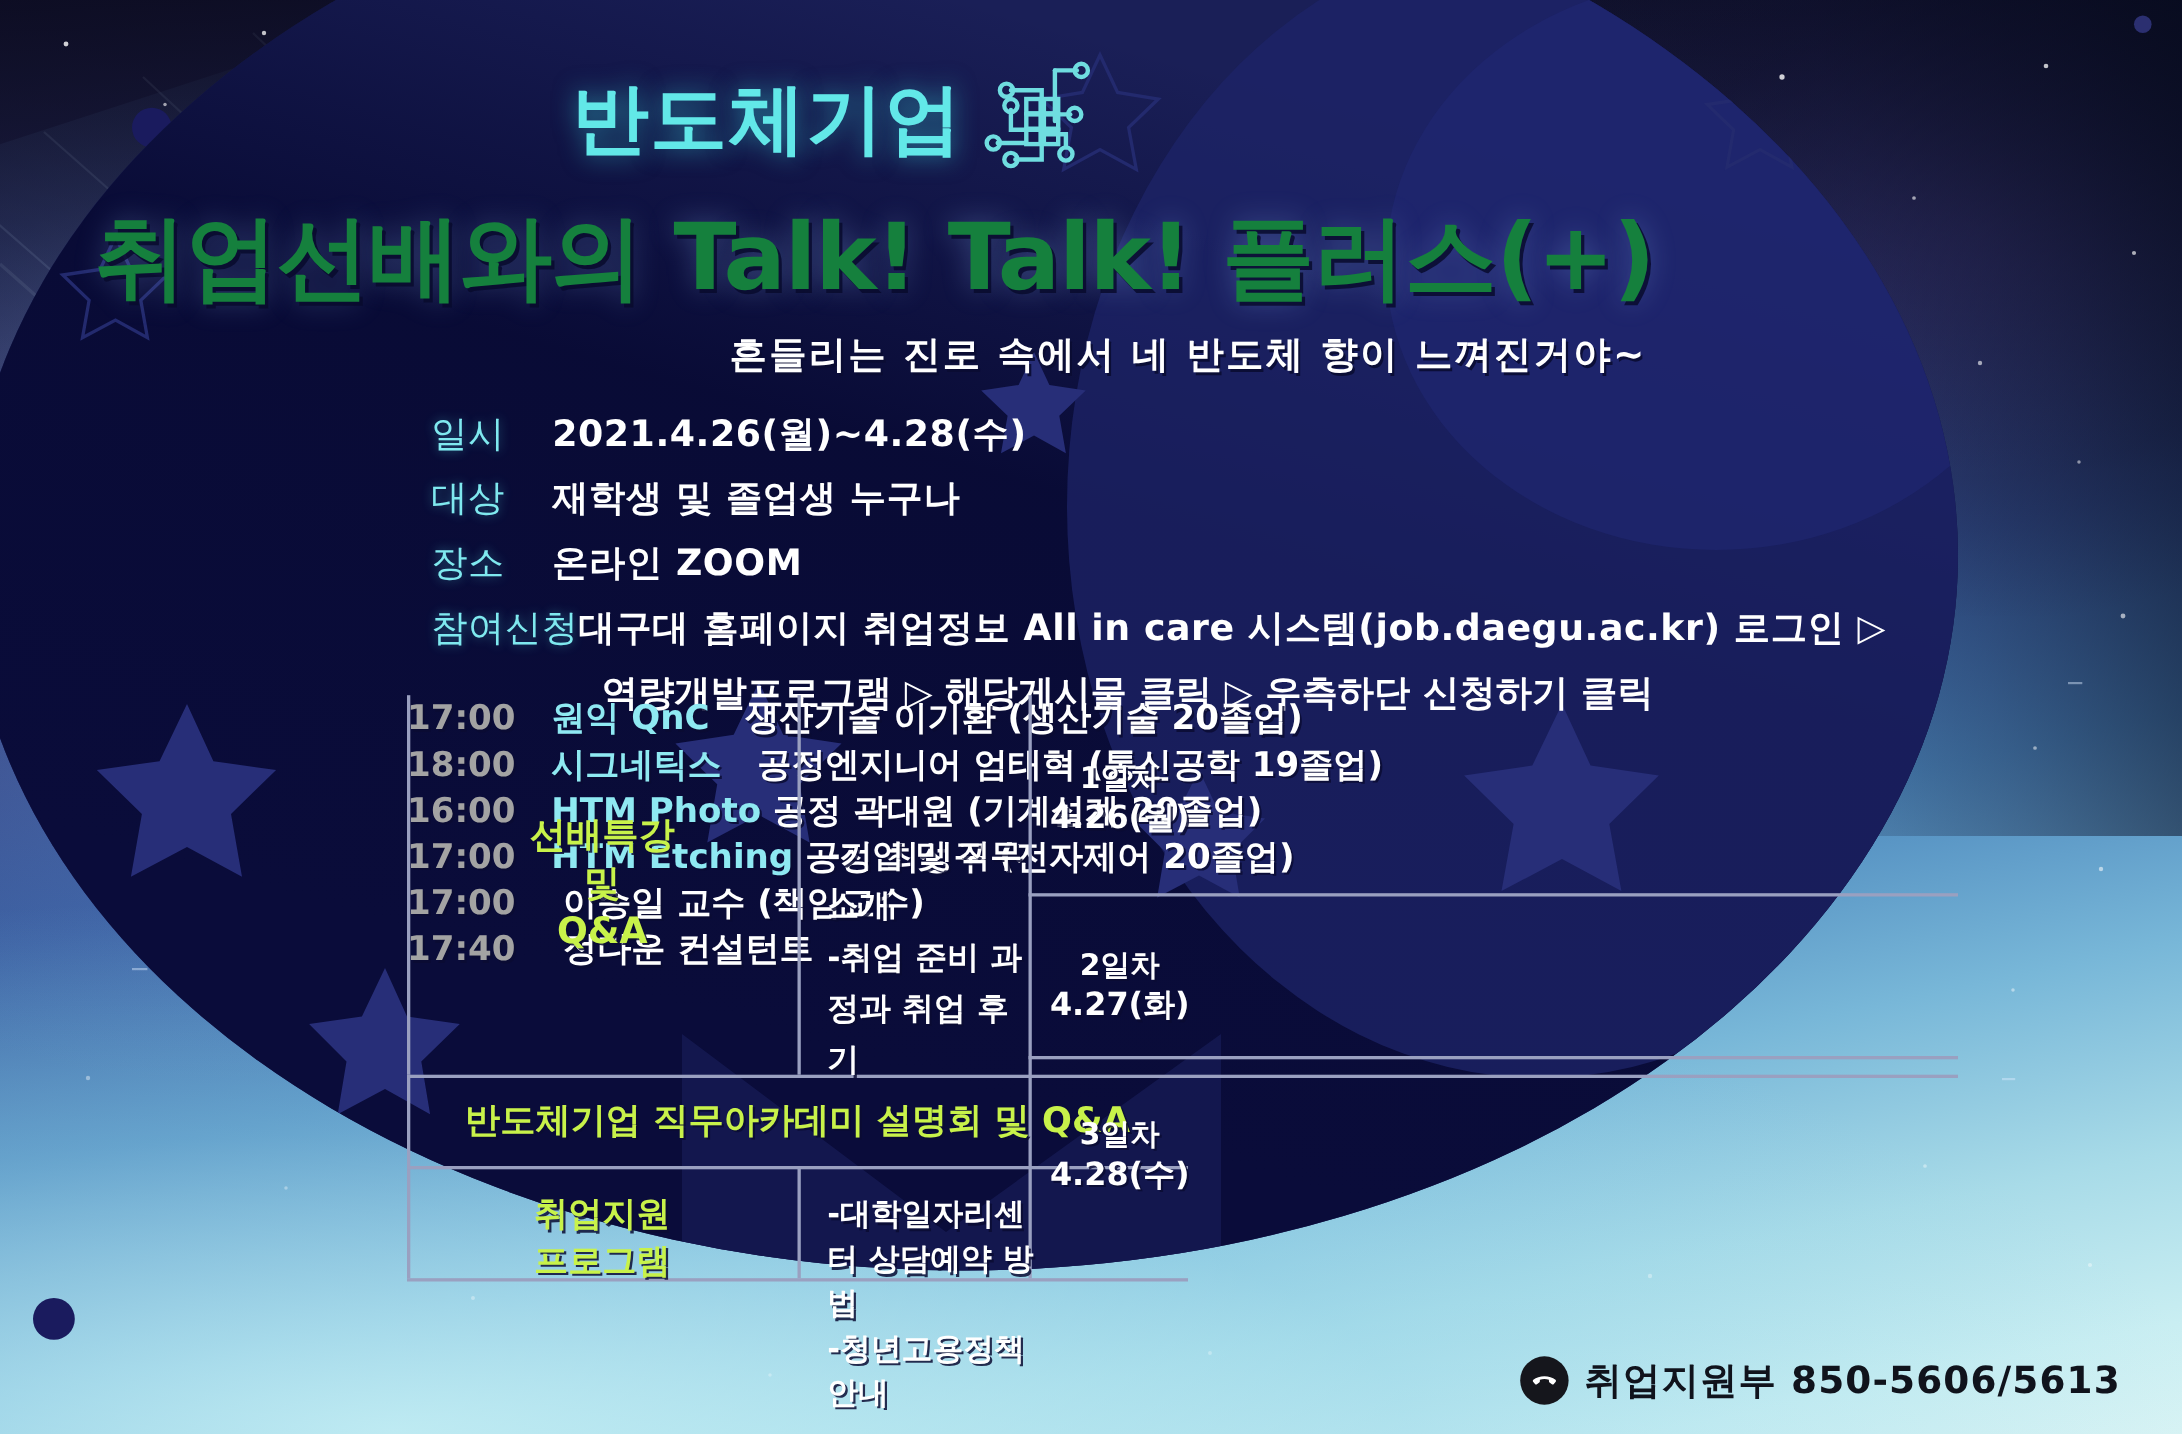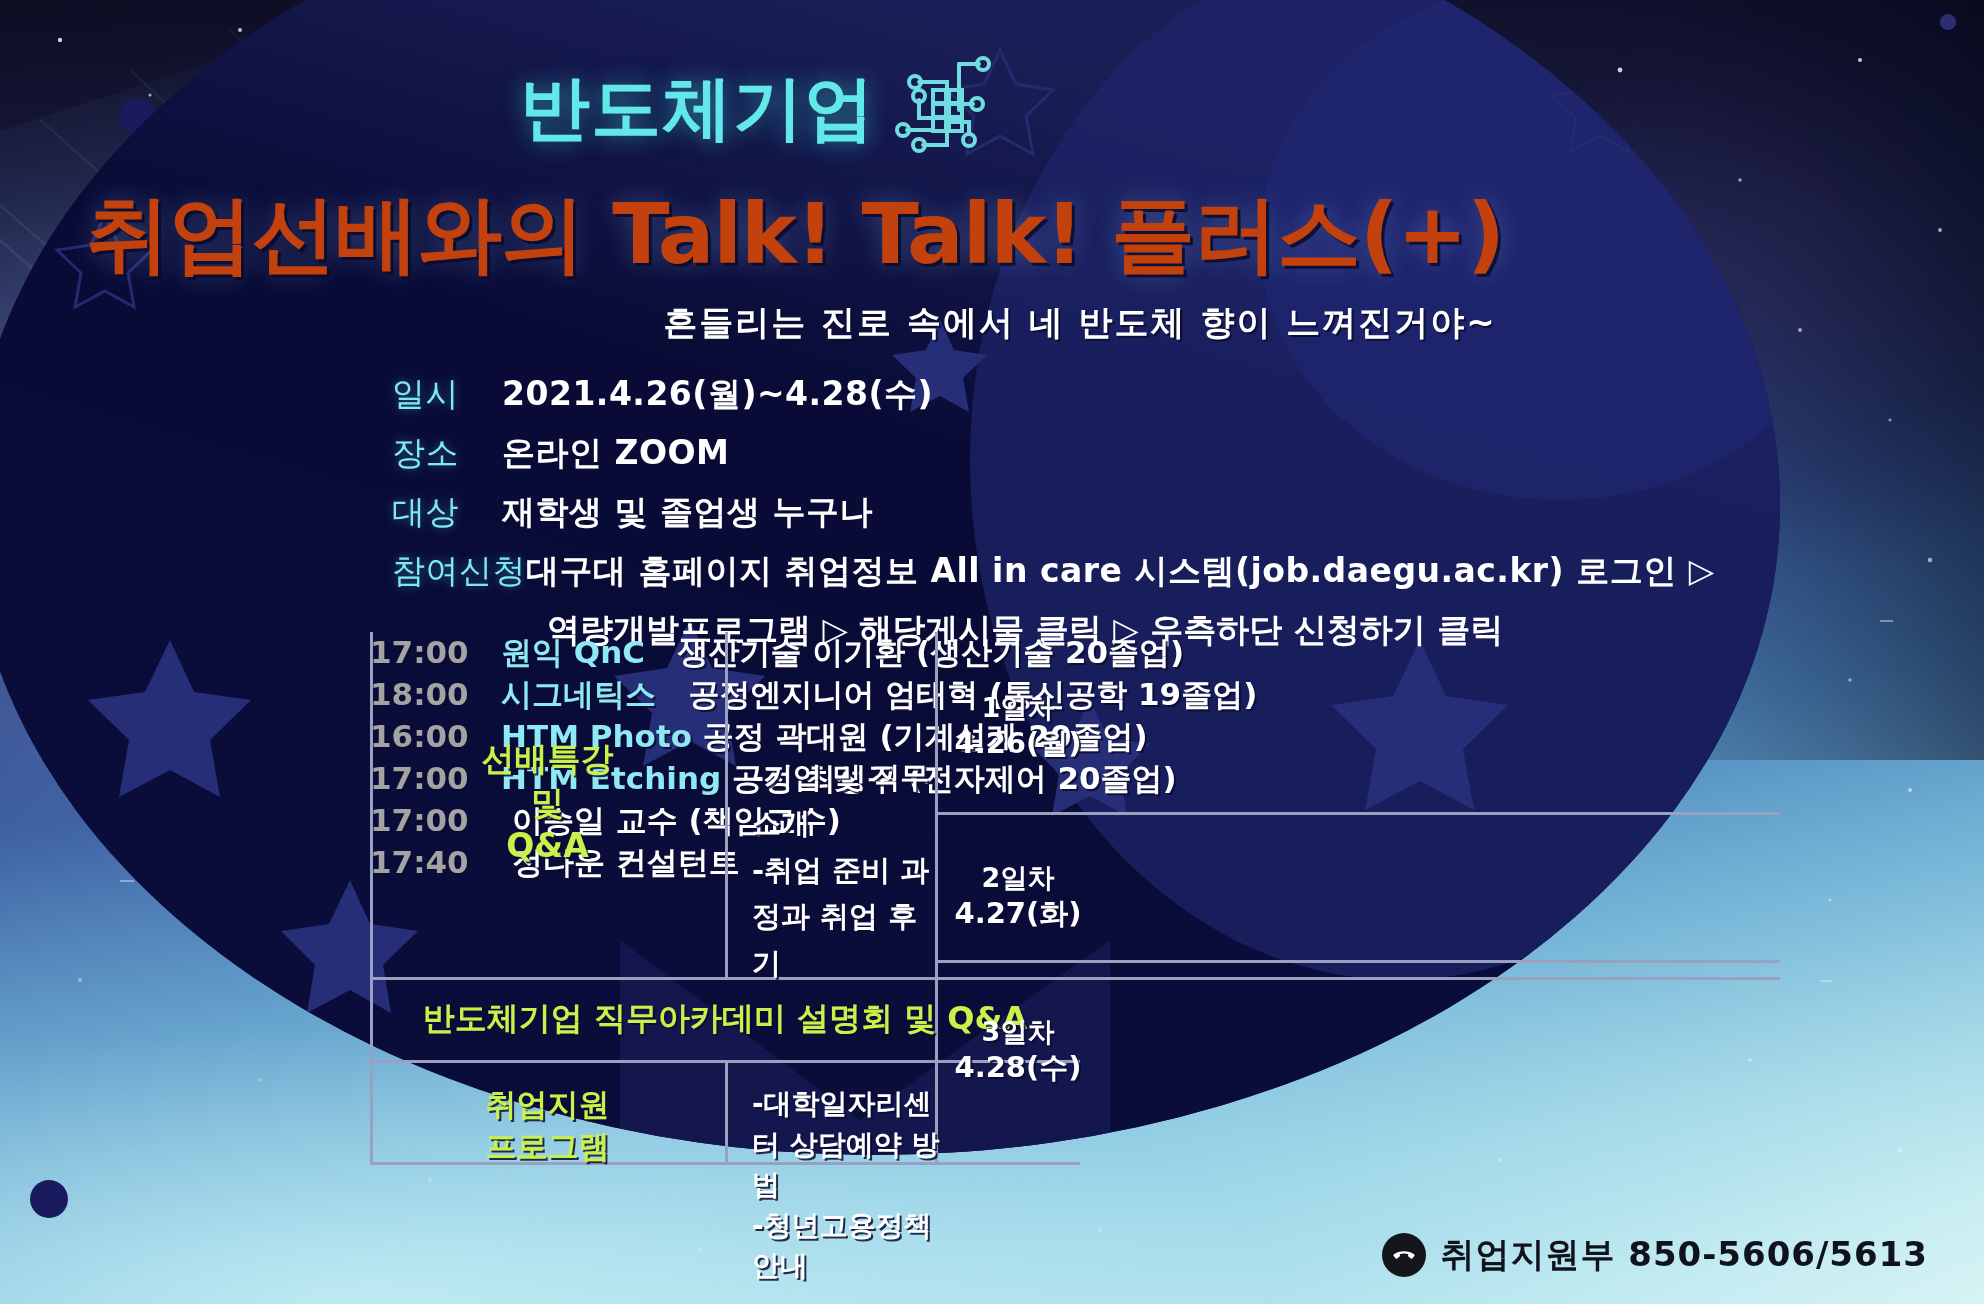--- a/index.html
+++ b/index.html
@@ -85,21 +85,21 @@
     text-shadow:0 0 22px rgba(60,220,225,.55);
     font-family:"DejaVu Sans","Liberation Sans",sans-serif;
     display:inline-block;
     margin-left:520px;
   }
   .chip-icon{ position:absolute; left:885px; top:52px; }
 
   .title{
     position:absolute; left:0; top:178px; width:1590px;
     text-align:center;
-    font-size:84px; font-weight:700; color:#c2410c;
+    font-size:84px; font-weight:700; color:#15803d;
     letter-spacing:-1px;
     text-shadow:3px 3px 0 rgba(8,10,45,.85), 0 0 26px rgba(150,190,255,.30);
     white-space:nowrap;
   }
   .tagline{
     position:absolute; left:640px; top:300px; width:880px;
     text-align:center;
     font-size:34px; font-weight:700; color:#ffffff;
     letter-spacing:2px;
     text-shadow:2px 2px 0 rgba(10,12,50,.9);
@@ -331,27 +331,27 @@
     </div>
 
     <div class="title">취업선배와의 Talk! Talk! 플러스(+)</div>
     <div class="tagline">흔들리는 진로 속에서 네 반도체 향이 느껴진거야~</div>
 
     <div class="info">
       <div class="info-row r1">
         <span class="info-label">일시</span>
         <span class="info-value">2021.4.26(월)~4.28(수)</span>
       </div>
+      <div class="info-row r3">
+        <span class="info-label">대상</span>
+        <span class="info-value">재학생 및 졸업생 누구나</span>
+      </div>
       <div class="info-row r2">
         <span class="info-label">장소</span>
         <span class="info-value">온라인 ZOOM</span>
-      </div>
-      <div class="info-row r3">
-        <span class="info-label">대상</span>
-        <span class="info-value">재학생 및 졸업생 누구나</span>
       </div>
       <div class="info-row r4">
         <span class="info-label">참여신청</span>
         <span class="info-value">대구대 홈페이지 취업정보 All in care 시스템(job.daegu.ac.kr) 로그인 ▷</span>
       </div>
       <div class="info-sub">역량개발프로그램 ▷ 해당게시물 클릭 ▷ 우측하단 신청하기 클릭</div>
     </div>
 
     <div class="table">
 

